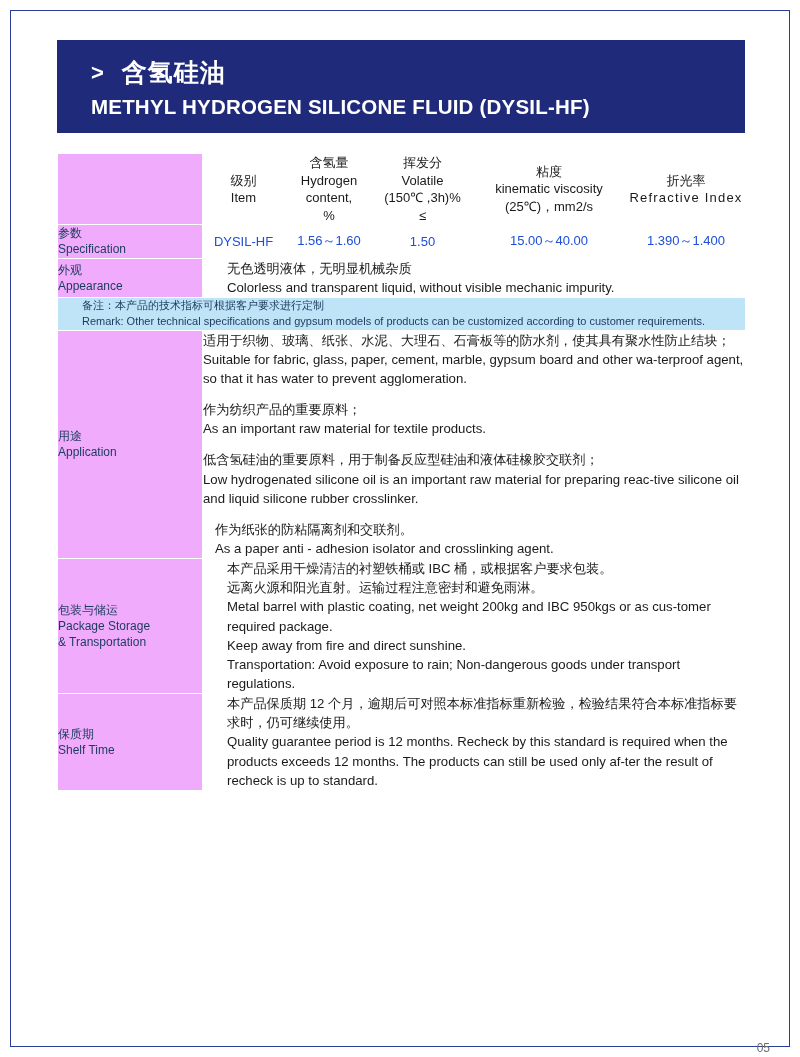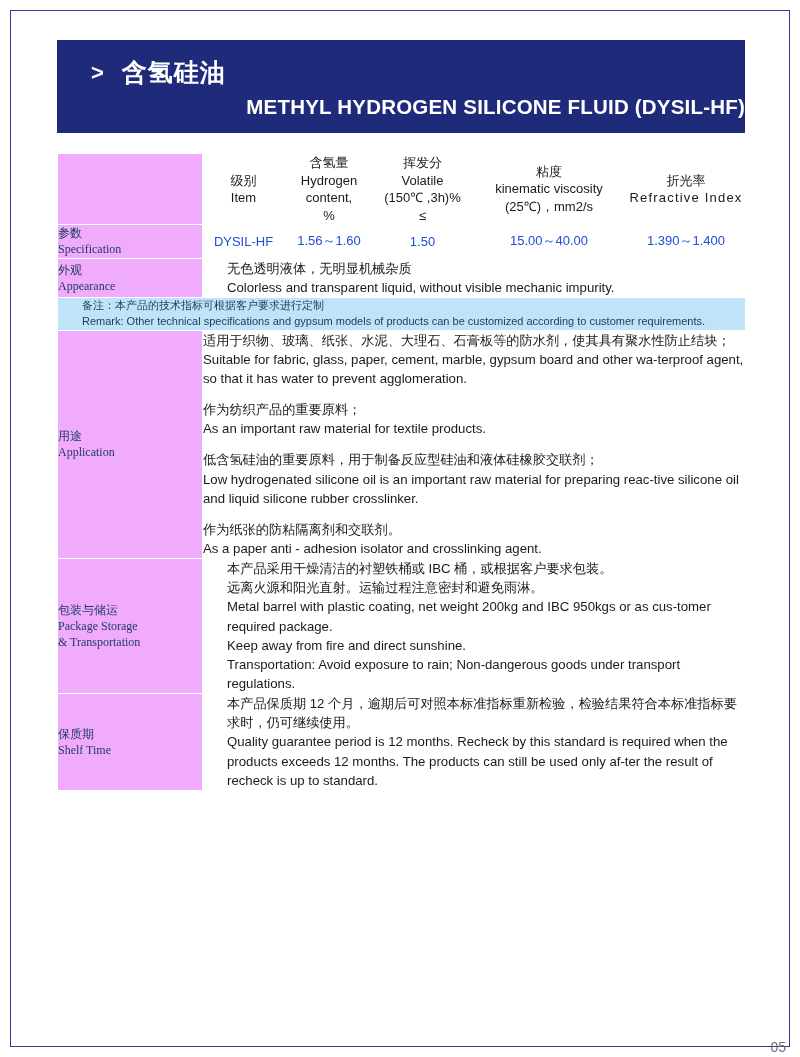--- a/index.html
+++ b/index.html
@@ -63,21 +63,20 @@
     font-size: 25px;
     font-weight: bold;
     letter-spacing: 1px;
   }
   .banner-row2 {
     padding-left: 34px;
     margin-top: 6px;
     font-size: 20.5px;
     font-weight: bold;
     letter-spacing: 0.2px;
-    text-align: right;
   }
   
   table.spec {
     border-collapse: collapse;
     width: 688px;
     margin-top: 20px;
     table-layout: fixed;
   }
   table.spec td, table.spec th {
     border: 1px solid #ffffff;
@@ -120,32 +119,32 @@
   }
   .cell-remark {
     background: #bfe4f8;
     color: #1a3a5c;
     padding: 10px 12px;
     font-size: 11px;
     line-height: 1.45;
     margin-left: 20px;
   }
   .para { margin: 0 0 12px 0; }
-  .para:last-child { margin-bottom: 0; }
+  .para:last-child { margin-bottom: 0; padding-left: 12px; }
   .para-tight { margin: 0; padding-left: 24px; }
   .corner-left {
     width: 145px;
   }
   .label-cn { display: block; }
-  .label-en { display: block; font-family: Liberation Serif, serif; }
+  .label-en { display: block; }
   .page-num {
     position: absolute;
-    right: 14px;
+    right: 30px;
     bottom: 2px;
-    font-size: 14px;
+    font-size: 12px;
     color: #6b6b6b;
   }
   .spaced {
     letter-spacing: 1.2px;
   }
 </style>
 </head>
 <body>
 
 <div class="page">

